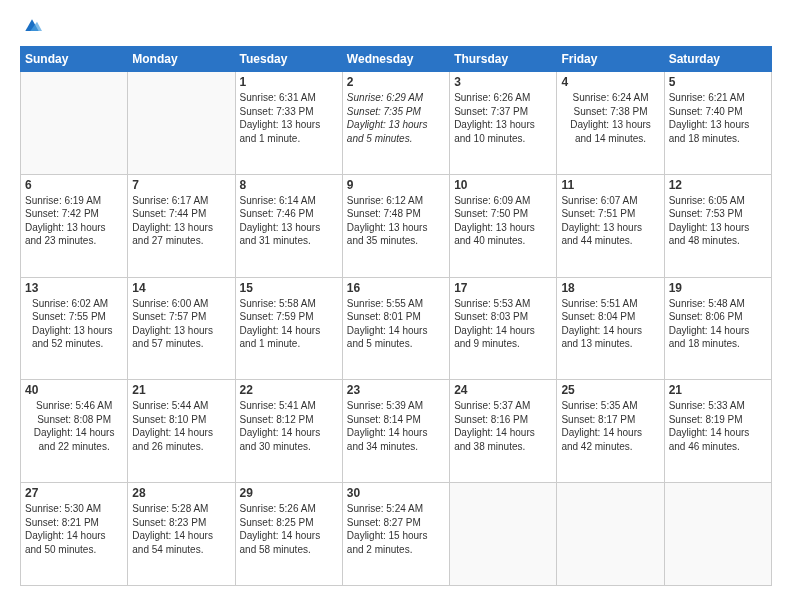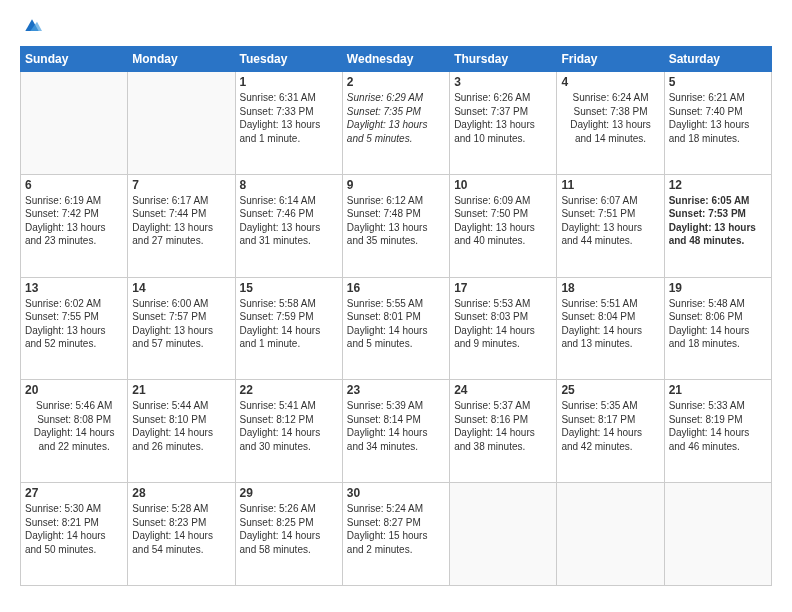--- a/index.html
+++ b/index.html
@@ -209,30 +209,30 @@
           </td>
           <td>
             <span class="day-number">11</span>
             <div class="day-info" style="white-space: pre-line;">Sunrise: 6:07 AM
 Sunset: 7:51 PM
 Daylight: 13 hours
 and 44 minutes.</div>
           </td>
           <td>
             <span class="day-number">12</span>
-            <div class="day-info" style="white-space: pre-line; font-weight: bold;">Sunrise: 6:05 AM
+            <div class="day-info" style="white-space: pre-line;">Sunrise: 6:05 AM
 Sunset: 7:53 PM
 Daylight: 13 hours
 and 48 minutes.</div>
           </td>
         </tr>
         <tr>
           <td>
             <span class="day-number">13</span>
-            <div class="day-info" style="white-space: pre-line;">Sunrise: 6:02 AM
+            <div class="day-info" style="white-space: pre-line; margin-left: 7px;">Sunrise: 6:02 AM
 Sunset: 7:55 PM
 Daylight: 13 hours
 and 52 minutes.</div>
           </td>
           <td>
             <span class="day-number">14</span>
             <div class="day-info" style="white-space: pre-line;">Sunrise: 6:00 AM
 Sunset: 7:57 PM
 Daylight: 13 hours
 and 57 minutes.</div>
@@ -268,21 +268,21 @@
           <td>
             <span class="day-number">19</span>
             <div class="day-info" style="white-space: pre-line;">Sunrise: 5:48 AM
 Sunset: 8:06 PM
 Daylight: 14 hours
 and 18 minutes.</div>
           </td>
         </tr>
         <tr>
           <td>
-            <span class="day-number">20</span>
+            <span class="day-number">40</span>
             <div class="day-info" style="white-space: pre-line; text-align: center;">Sunrise: 5:46 AM
 Sunset: 8:08 PM
 Daylight: 14 hours
 and 22 minutes.</div>
           </td>
           <td>
             <span class="day-number">21</span>
             <div class="day-info" style="white-space: pre-line;">Sunrise: 5:44 AM
 Sunset: 8:10 PM
 Daylight: 14 hours

